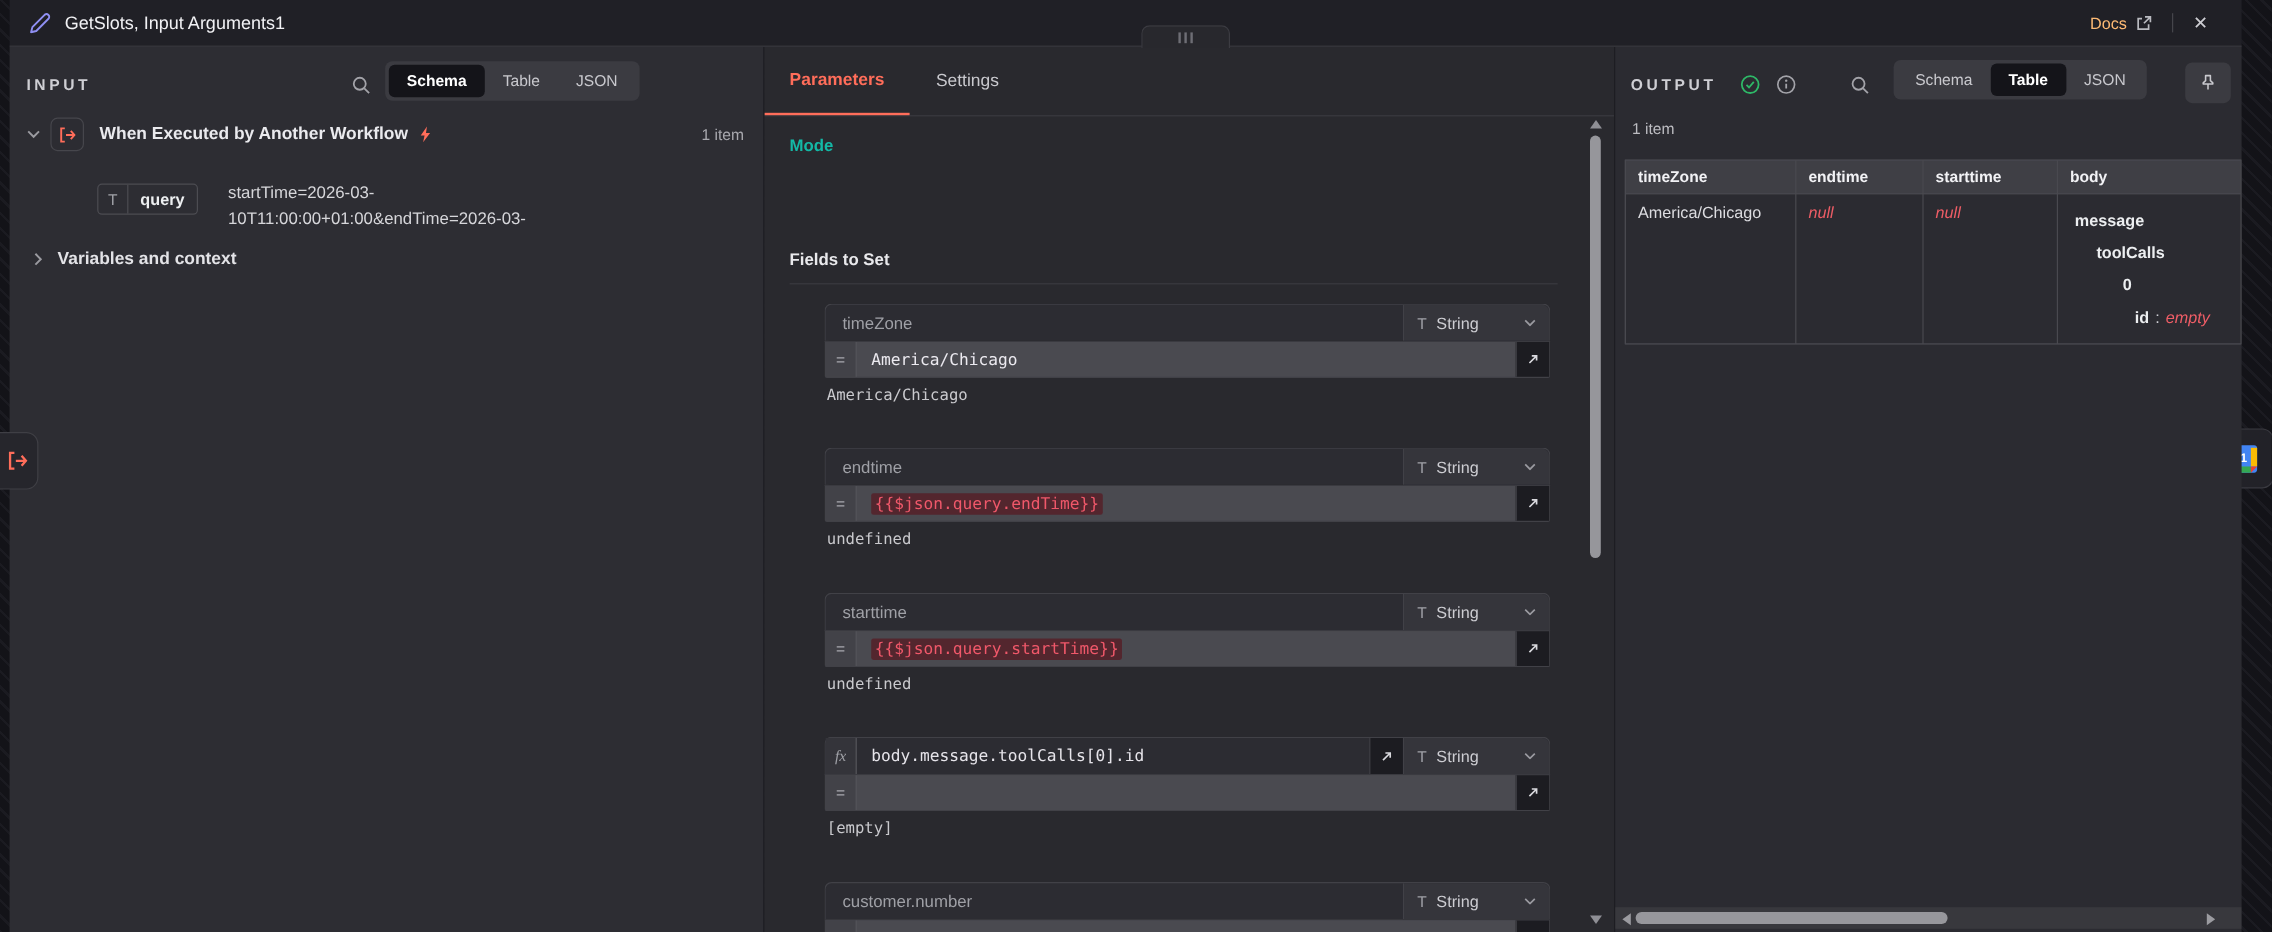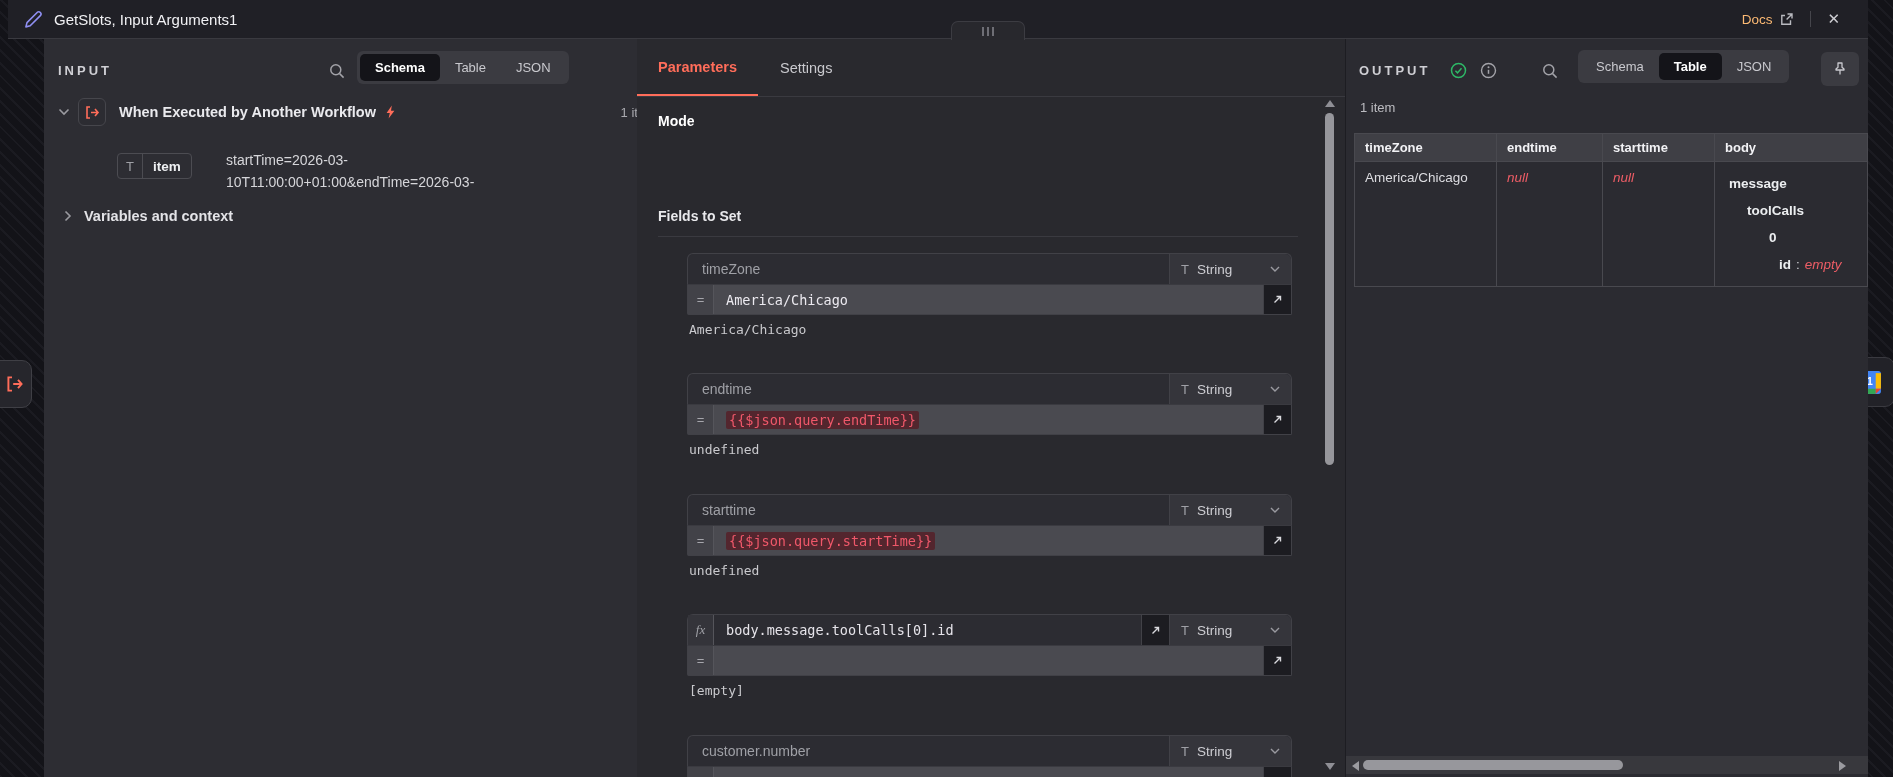--- a/index.html
+++ b/index.html
@@ -23,21 +23,21 @@
   .pencil{margin-left:16px;}
 
   
   .handle{position:absolute;left:951px;top:21px;width:72px;height:18px;background:#28282d;
     border:1px solid #3c3c42;border-bottom:none;border-radius:7px 7px 0 0;z-index:6;
     display:flex;gap:3px;align-items:center;justify-content:center;cursor:col-resize;}
   .handle span{width:2px;height:9px;background:#6e6e75;}
 
   
   .panel{position:absolute;top:39px;height:738px;box-sizing:border-box;overflow:hidden;z-index:2;}
-  #inputPanel{left:8px;width:629px;background:#2d2d33;border-right:1px solid #1d1d22;margin-left:36px;}
+  #inputPanel{left:8px;width:629px;background:#2d2d33;border-right:1px solid #1d1d22;}
   #paramsPanel{left:637px;width:708px;background:#29292e;}
   #outputPanel{left:1345px;width:523px;background:#2b2b31;border-left:1px solid #1d1d22;}
 
   
   .seg{display:flex;background:#3b3b41;border-radius:6px;padding:3px;align-items:stretch;}
   .seg-item{padding:6px 15px;font-size:13px;color:#c9c9ce;border-radius:5px;cursor:pointer;display:flex;align-items:center;}
   .seg-item.active{background:#141419;color:#fff;font-weight:700;}
 
   
   .in-title{position:absolute;left:14px;top:24px;font-size:13px;font-weight:700;letter-spacing:3px;color:#cfcfd4;}
@@ -56,21 +56,21 @@
   .q-chip .n{padding:0 10px;color:#eef0f2;font-size:13.5px;font-weight:700;}
   .q-val{position:absolute;left:182px;top:110px;width:345px;font-size:14px;line-height:22px;color:#d6d6da;}
   .vars-row{position:absolute;left:20px;top:169px;display:flex;align-items:center;gap:12px;cursor:pointer;}
   .vars-label{font-size:14.5px;font-weight:700;color:#e3e3e7;}
 
   
   .tabs{position:absolute;left:0;right:0;top:0;height:57px;border-bottom:1px solid #3a3a40;}
   .tab{position:absolute;top:0;bottom:0;display:flex;align-items:center;padding:0 21px;font-size:14.5px;cursor:pointer;box-sizing:border-box;}
   .tab-params{left:0;color:#ff6d5a;font-weight:600;border-bottom:2px solid #ff6d5a;}
   .tab-settings{left:122px;color:#c9c9ce;}
-  .mode-label{position:absolute;left:21px;top:74px;font-size:14px;font-weight:600;color:#ffffff;}
+  .mode-label{position:absolute;left:21px;top:74px;font-size:14px;font-weight:600;color:#14b8a6;}
   .select{position:absolute;left:21px;top:101px;width:640px;height:41px;background:#4d4d53;border-radius:5px;
     display:flex;align-items:center;padding:0 16px;font-size:14.5px;color:#e9e9ec;box-sizing:border-box;cursor:pointer;}
   .select .chev{margin-left:auto;}
   .fields-label{position:absolute;left:21px;top:169px;font-size:14px;font-weight:600;color:#e9e9ec;}
   .fdivider{position:absolute;left:21px;top:197px;width:640px;height:1px;background:#3a3a40;}
 
   .card{position:absolute;left:50px;width:605px;}
   .frow{display:flex;height:31px;box-sizing:border-box;}
   .name-row{background:#2c2c32;border:1px solid #414147;border-bottom:none;border-radius:6px 6px 0 0;}
   .name-text{flex:1;display:flex;align-items:center;padding:0 14px;font-size:14px;color:#9fa0a6;overflow:hidden;white-space:nowrap;}
@@ -183,21 +183,21 @@
     </div>
     <div class="src-title">When Executed by Another Workflow</div>
     <svg class="src-bolt" width="11" height="14" viewBox="0 0 11 14">
       <path d="M6.8 0.5L1.6 8h3.2L3.6 13.5 9.4 5.8H6z" fill="#ff6d5a"></path>
     </svg>
     <div class="src-count">1 item</div>
   </div>
 
   <div class="q-chip">
     <span class="t">T</span>
-    <span class="n">item</span>
+    <span class="n">query</span>
   </div>
   <div class="q-val">
     <div>startTime=2026-03-10T11:00:00+01:00&amp;endTime=2026-03-</div>
   </div>
 
   <div class="vars-row">
     <svg width="8" height="12" viewBox="0 0 8 12">
       <path d="M1.5 1.5l4.5 4.5-4.5 4.5" fill="none" stroke="#9a9aa0" stroke-width="1.6"></path>
     </svg>
     <div class="vars-label">Variables and context</div>

